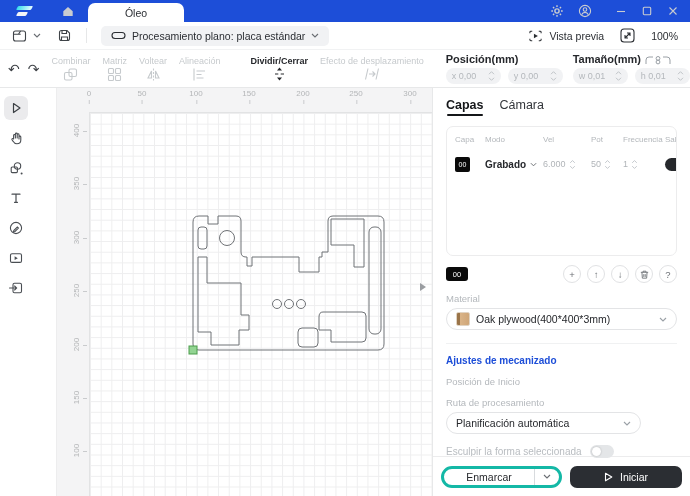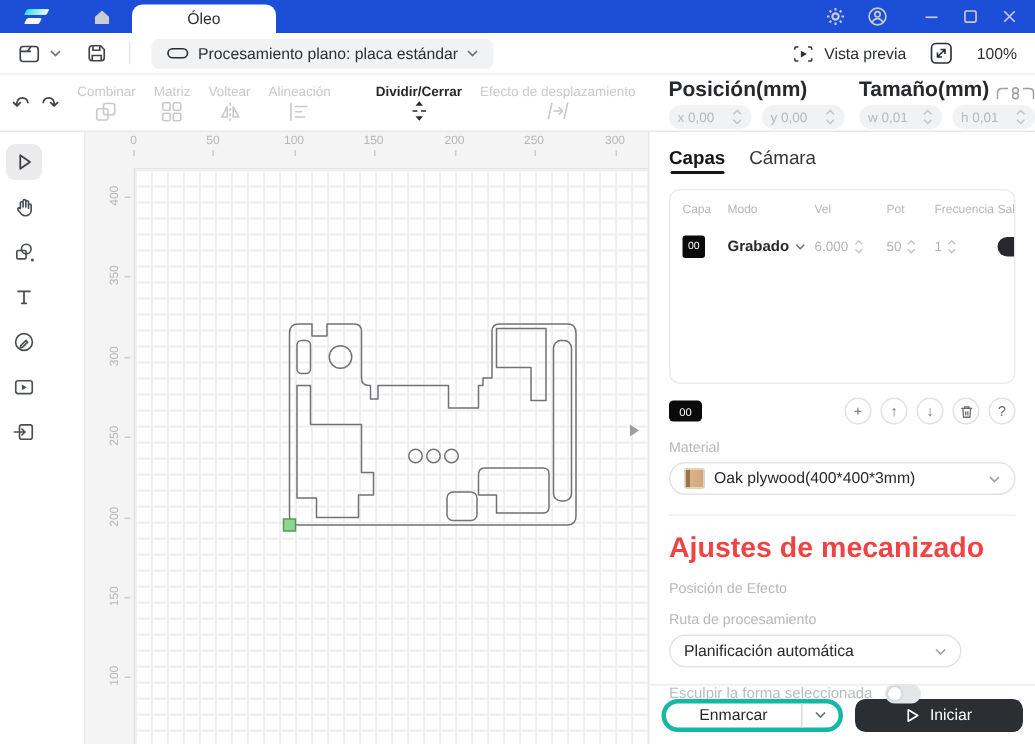--- a/index.html
+++ b/index.html
@@ -33,21 +33,21 @@
   .toolbar2{height:38px;background:#fff;border-bottom:1px solid #e7e8e9;display:flex;align-items:center;flex:0 0 38px;padding:0 6px 0 8px;}
   .histbtn{font-size:14px;color:#3f4348;width:20px;text-align:center;cursor:pointer;line-height:1;}
   .histbtn+.histbtn{margin-left:8px;}
   .tgroup{display:flex;flex-direction:column;align-items:center;gap:1px;margin-left:12px;color:#c6cacd;cursor:pointer;}
   .tgroup:first-of-type{margin-left:14px;}
   .tglabel{font-size:9px;white-space:nowrap;}
   .tgroup.enabled{color:#26282c;}
   .tgroup.enabled .tglabel{font-weight:700;}
   .vdiv2{width:1px;height:24px;background:#e8e9ea;margin:0 9px;}
   .numgroup{display:flex;flex-direction:column;margin-left:4px;}
-  .numlabel{font-size:14px;font-weight:700;color:#26282c;margin-bottom:3px;display:flex;align-items:flex-end;gap:4px;}
+  .numlabel{font-size:11px;font-weight:700;color:#26282c;margin-bottom:3px;display:flex;align-items:flex-end;gap:4px;}
   .pillrow{display:flex;gap:7px;}
   .numpill{width:55px;height:16px;background:#f1f2f4;border-radius:8px;display:flex;align-items:center;justify-content:space-between;padding:0 6px;font-size:9px;color:#b4b8bc;cursor:text;}
 
   
   .main{flex:1;display:flex;position:relative;min-height:0;}
 
   .left-tools{width:56px;background:#fff;position:relative;flex:0 0 56px;}
   .toolcol{position:absolute;left:4px;top:8px;display:flex;flex-direction:column;gap:6px;}
   .toolbtn{width:24px;height:24px;border-radius:6px;display:flex;align-items:center;justify-content:center;color:#4a4e53;cursor:pointer;}
   .toolbtn.active{background:#ebebed;}
@@ -85,21 +85,21 @@
   .tg-off .knob{width:9px;height:9px;left:2px;}
   .chip-row{display:flex;align-items:center;margin-top:9px;}
   .chip00{width:22px;height:14px;background:#0a0a0a;border-radius:3px;color:#fff;font-size:7.5px;display:flex;align-items:center;justify-content:center;}
   .chip-icons{margin-left:auto;display:flex;gap:6px;}
   .cico{width:18px;height:18px;border-radius:50%;border:1px solid #e1e2e4;color:#6a6e73;font-size:9.5px;display:flex;align-items:center;justify-content:center;cursor:pointer;background:#fff;}
   .flabel{margin-top:10px;font-size:9.5px;color:#b4b8bc;}
   .selectbox{margin-top:4px;height:22px;border:1px solid #e3e4e6;border-radius:11px;display:flex;align-items:center;gap:6px;padding:0 9px;font-size:10.5px;color:#26282c;cursor:pointer;background:#fff;}
   .selectbox .chev{margin-left:auto;}
   .wood{width:14px;height:14px;border-radius:2px;background:linear-gradient(90deg,#9a7448 0,#9a7448 3px,#dab488 3px,#cfa678 100%);border:1px solid #e0d3c2;}
   .divh{height:1px;background:#f0f1f2;margin-top:13px;}
-  .sec-title{margin-top:11px;font-size:19px;font-weight:700;color:#ef4444;}
+  .sec-title{margin-top:11px;font-size:10px;font-weight:700;color:#1d4ed8;}
   .sel-row{display:flex;align-items:center;gap:10px;}
   .sel-row .selectbox{flex:1;}
   .dots9{display:grid;grid-template-columns:repeat(3,6px);grid-gap:3px;margin-top:4px;}
   .dots9 i{width:6px;height:6px;border-radius:50%;border:1px solid #caced2;background:#fff;}
   .dots9 i.on{background:#141619;border-color:#141619;}
   .sculpt-row{margin-top:11px;display:flex;align-items:center;gap:8px;font-size:10px;color:#b8bcc0;}
   .panel-footer{flex:0 0 40px;border-top:1px solid #ececed;display:flex;align-items:center;gap:8px;padding:0 8px;}
   .btn-frame{flex:1;height:22px;border:3px solid #14b8a6;border-radius:11px;display:flex;align-items:stretch;background:#fff;cursor:pointer;}
   .bf-label{flex:1;display:flex;align-items:center;justify-content:center;font-size:10.5px;color:#26282c;}
   .bf-sep{width:1px;background:#d8dbde;}
@@ -458,21 +458,21 @@
           <span class="wood"></span>
           <span>Oak plywood(400*400*3mm)</span>
           <svg class="chev" width="8" height="5" viewBox="0 0 8 5" fill="none" stroke="#9aa0a6" stroke-width="1.1">
               <path d="M1 1 4 4 7 1"></path>
             </svg>
         </div>
 
         <div class="divh"></div>
         <div class="sec-title">Ajustes de mecanizado</div>
 
-        <div class="flabel">Posición de Efecto</div>
+        <div class="flabel">Posición de Inicio</div>
 
         <div class="flabel">Ruta de procesamiento</div>
         <div class="selectbox" style="margin-right:36px;">
           <span>Planificación automática</span>
           <svg class="chev" width="8" height="5" viewBox="0 0 8 5" fill="none" stroke="#9aa0a6" stroke-width="1.1">
               <path d="M1 1 4 4 7 1"></path>
             </svg>
         </div>
 
         <div class="sculpt-row">

